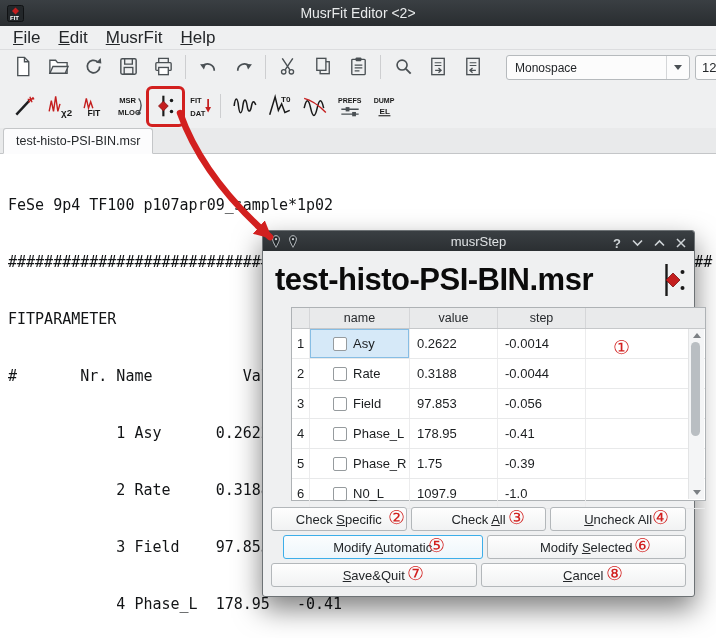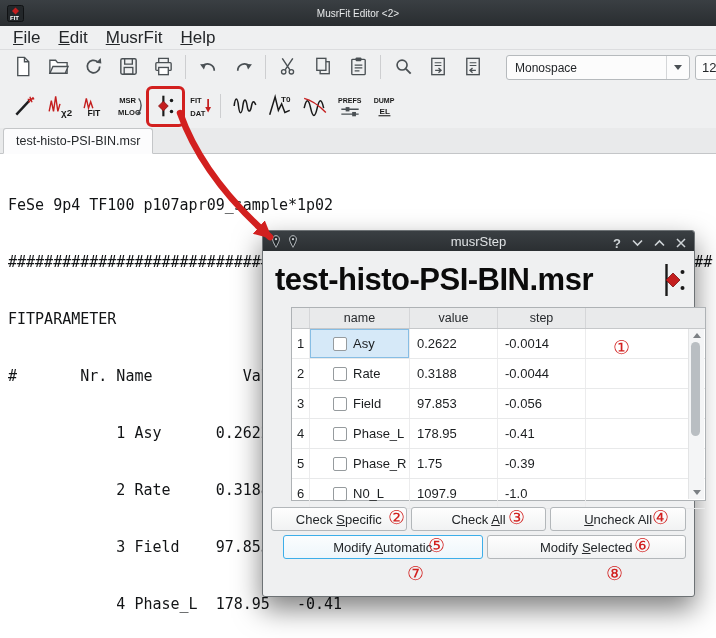--- a/index.html
+++ b/index.html
@@ -2,21 +2,21 @@
 <html><head>
 <meta charset="utf-8">
 <style>
   html,body{margin:0;padding:0;background:#555;}
   .screen{position:relative;width:716px;height:638px;background:#eff0f1;overflow:hidden;
           font-family:"Liberation Sans",sans-serif;}
 
   
   .titlebar{position:absolute;top:0;left:0;right:0;height:26px;
             background:linear-gradient(#3a3f43,#292d30);display:flex;align-items:center;}
-  .titlebar .title{position:absolute;left:0;right:0;text-align:center;color:#e8eaeb;font-size:10px;}
+  .titlebar .title{position:absolute;left:0;right:0;text-align:center;color:#e8eaeb;font-size:14px;}
   .app-icon{margin-left:7px;width:17px;height:17px;z-index:1;display:flex;}
 
   
   .menubar{position:absolute;top:26px;left:0;right:0;height:23px;background:#eff0f1;
            border-bottom:1px solid #dcdddf;display:flex;align-items:center;padding-left:4px;}
   .menu-item{display:inline-block;font-size:17px;color:#232629;padding:3px 9px;}
   .menu-item::first-letter{text-decoration:underline;}
 
   
   .toolbar1{position:absolute;top:49px;left:0;right:0;height:35px;display:flex;align-items:center;padding-left:8px;}
@@ -459,20 +459,28 @@
           </div>
       </div>
       <div class="btn-row">
         <div class="btn focused">
             <span><span>Modify </span><span class="accel">A</span><span>utomatic</span></span>
           </div>
         <div class="btn">
             <span><span>Modify </span><span class="accel">S</span><span>elected</span></span>
           </div>
       </div>
+      <div class="btn-row">
+        <div class="btn">
+            <span><span></span><span class="accel">S</span><span>ave&amp;Quit</span></span>
+          </div>
+        <div class="btn">
+            <span><span></span><span class="accel">C</span><span>ancel</span></span>
+          </div>
+      </div>
     </div>
   </div>
 
   <div class="red-box"></div>
   <svg class="arrow-svg">
     <defs>
       <marker id="ah" markerUnits="userSpaceOnUse" markerWidth="20" markerHeight="18" refX="15" refY="9" orient="auto">
         <path d="M0 0L18 9L0 18Z" fill="#d2201f"></path>
       </marker>
     </defs>

